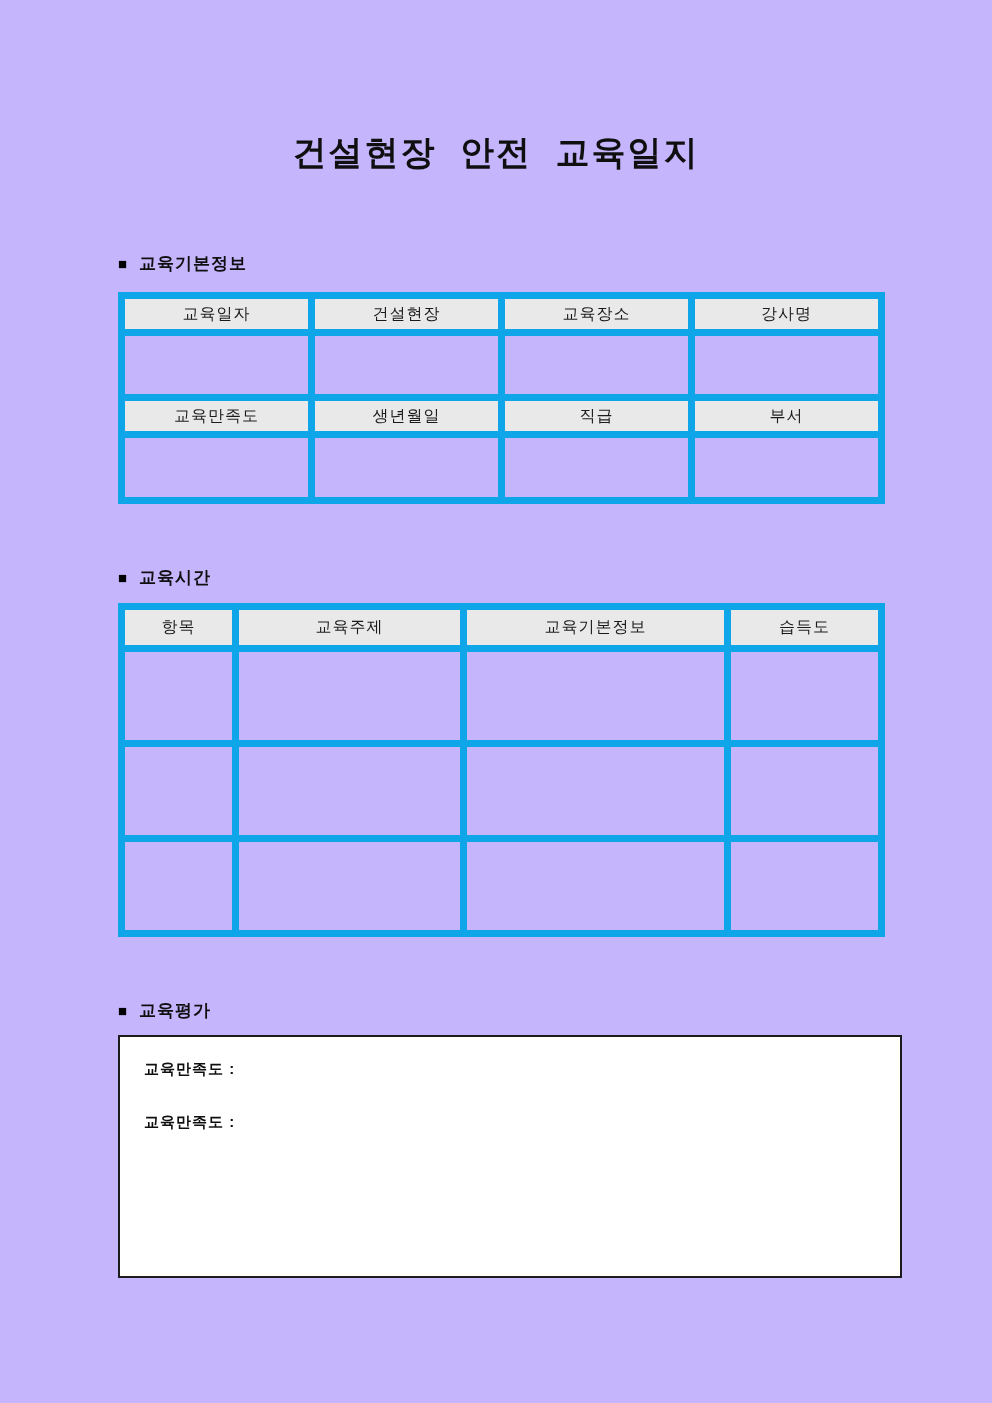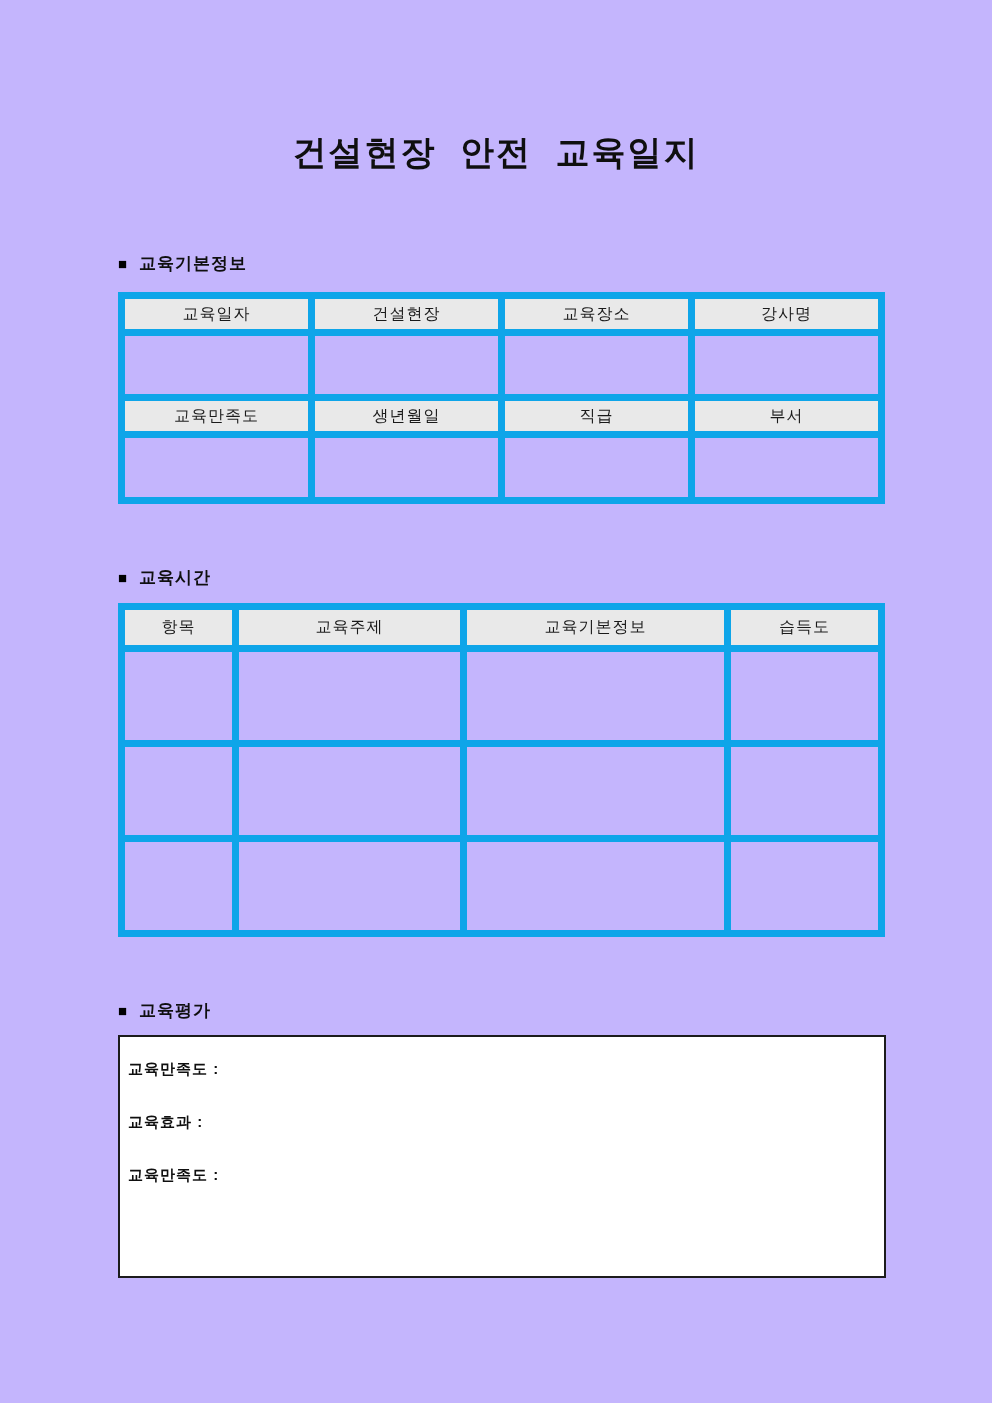--- a/index.html
+++ b/index.html
@@ -83,21 +83,21 @@
     position: absolute;
     top: 1035px;
     left: 118px;
     width: 756px;
     height: 216px;
     border: 2px solid #1c1c1c;
     background: #ffffff;
     box-sizing: content-box;
     display: flex;
     flex-direction: column;
-    padding: 23px 0 0 8px;
+    padding: 23px 0 0 24px;
     row-gap: 35px;
   }
   .eval-field {
     font-size: 15px;
     font-weight: bold;
     letter-spacing: 1px;
     line-height: 18px;
     color: #0f0f0f;
   }
 </style>
@@ -188,17 +188,16 @@
   </tbody>
     </table>
 
   <div class="section-heading heading-3">
     <span class="bullet">■</span>
     <span>교육평가</span>
   </div>
 
   <div class="eval-box">
     <div class="eval-field">교육만족도 :</div>
-    <div class="eval-field">교육효과 :</div>
     <div class="eval-field">교육만족도 :</div>
   </div>
 
 </div>
 
 </body></html>

